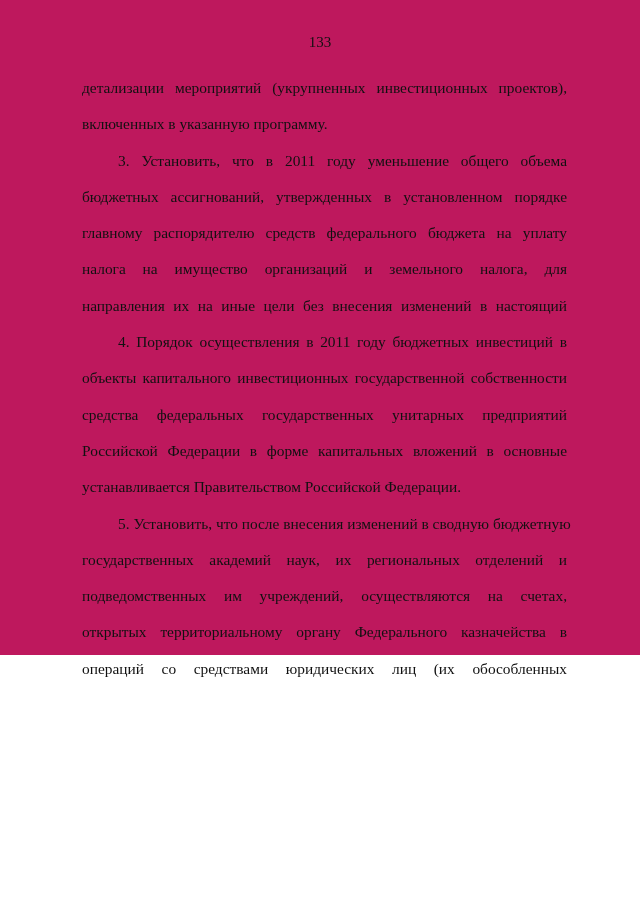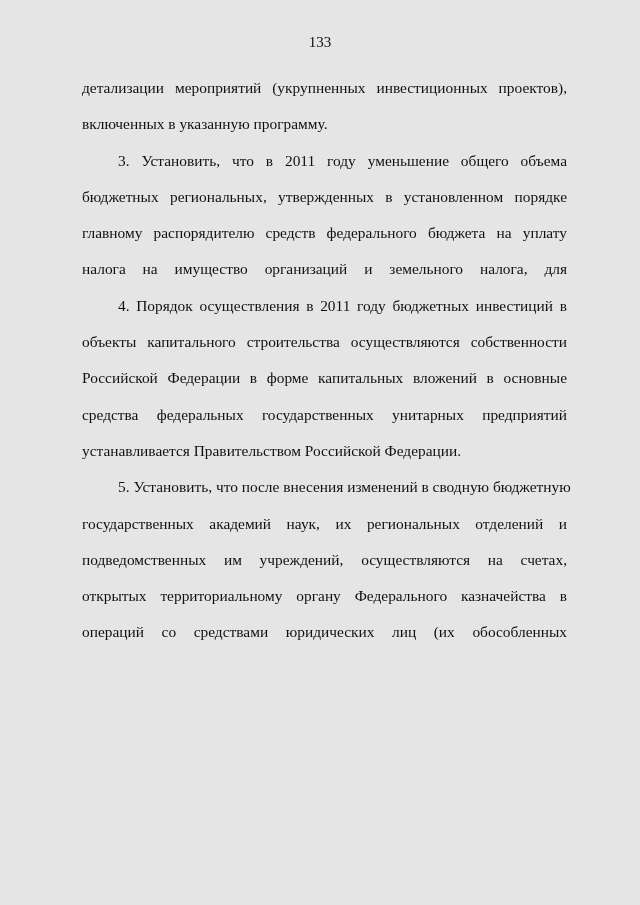--- a/index.html
+++ b/index.html
@@ -1,19 +1,19 @@
 <!DOCTYPE html>
 <html><head>
   <meta charset="utf-8">
   <style>
     html, body { margin: 0; padding: 0; background: #ffffff; }
     body { width: 640px; height: 905px; overflow: hidden; position: relative; }
     .page {
-      position: absolute; left: 0; top: 0; width: 640px; height: 905px;
-      background: #e5e5e5; color: #111111;
+      position: absolute; left: 0; top: 0; width: 640px; height: 655px;
+      background: #be185d; color: #111111;
       font-family: "Liberation Serif", "DejaVu Serif", serif;
     }
     .page-number {
       position: absolute; top: 34px; left: 0; width: 640px;
       text-align: center; font-size: 15px;
     }
     .body {
       position: absolute; left: 82px; top: 70px; width: 485px;
       font-size: 15.4px; line-height: 36.3px; font-family: Liberation Serif, serif;
     }
@@ -26,27 +26,28 @@
   </style>
 </head>
 <body>
 
 <div class="page">
   <div class="page-number">133</div>
   <div class="body">
     <span class="line">детализации мероприятий (укрупненных инвестиционных проектов),</span>
     <span class="line last">включенных в указанную программу.</span>
     <span class="line indent">3. Установить, что в 2011 году уменьшение общего объема</span>
-    <span class="line">бюджетных региональных, утвержденных в установленном порядке</span>
+    <span class="line">бюджетных ассигнований, утвержденных в установленном порядке</span>
     <span class="line">главному распорядителю средств федерального бюджета на уплату</span>
     <span class="line">налога на имущество организаций и земельного налога, для</span>
+    <span class="line">направления их на иные цели без внесения изменений в настоящий</span>
     <span class="line indent">4. Порядок осуществления в 2011 году бюджетных инвестиций в</span>
-    <span class="line">объекты капитального строительства осуществляются собственности</span>
+    <span class="line">объекты капитального инвестиционных государственной собственности</span>
+    <span class="line">средства федеральных государственных унитарных предприятий</span>
     <span class="line">Российской Федерации в форме капитальных вложений в основные</span>
-    <span class="line">средства федеральных государственных унитарных предприятий</span>
     <span class="line last">устанавливается Правительством Российской Федерации.</span>
     <span class="line indent">5. Установить, что после внесения изменений в сводную бюджетную</span>
     <span class="line">государственных академий наук, их региональных отделений и</span>
     <span class="line">подведомственных им учреждений, осуществляются на счетах,</span>
     <span class="line">открытых территориальному органу Федерального казначейства в</span>
     <span class="line">операций со средствами юридических лиц (их обособленных</span>
   </div>
 </div>
 
 </body></html>

